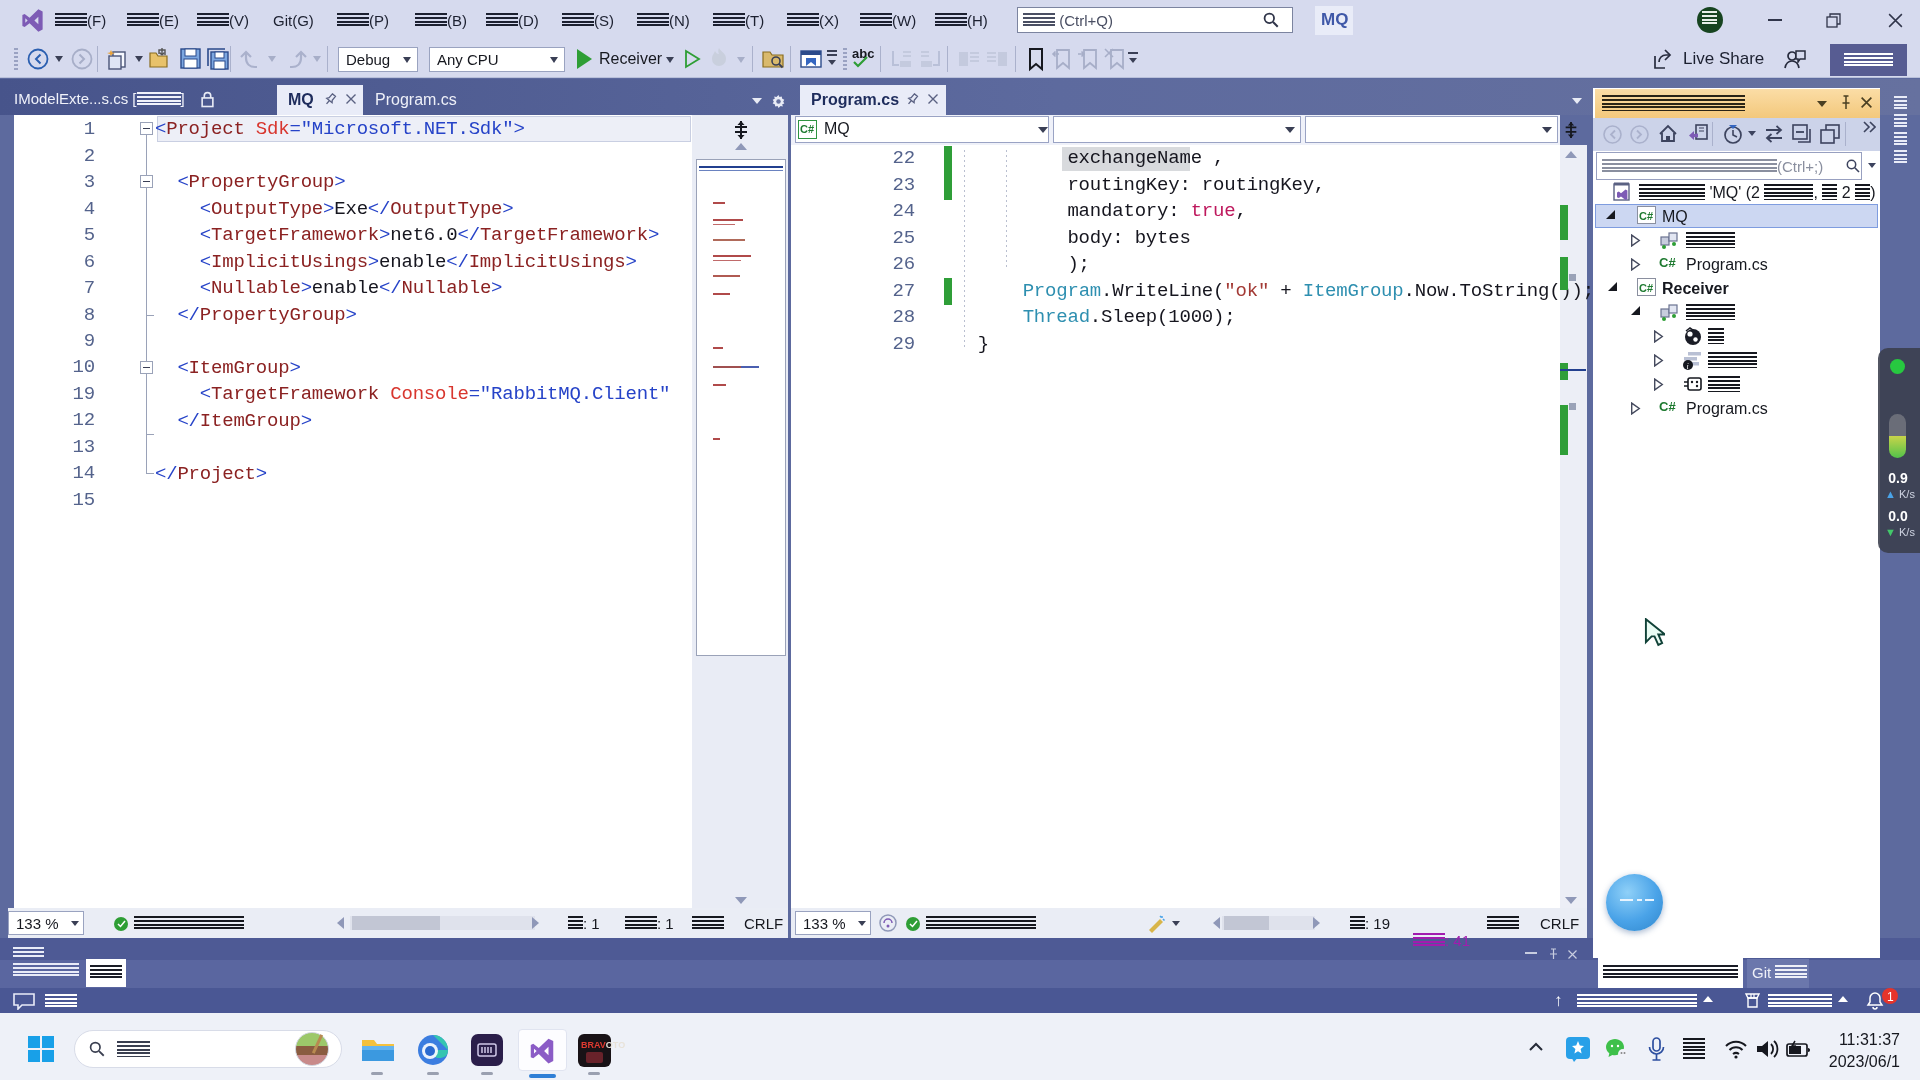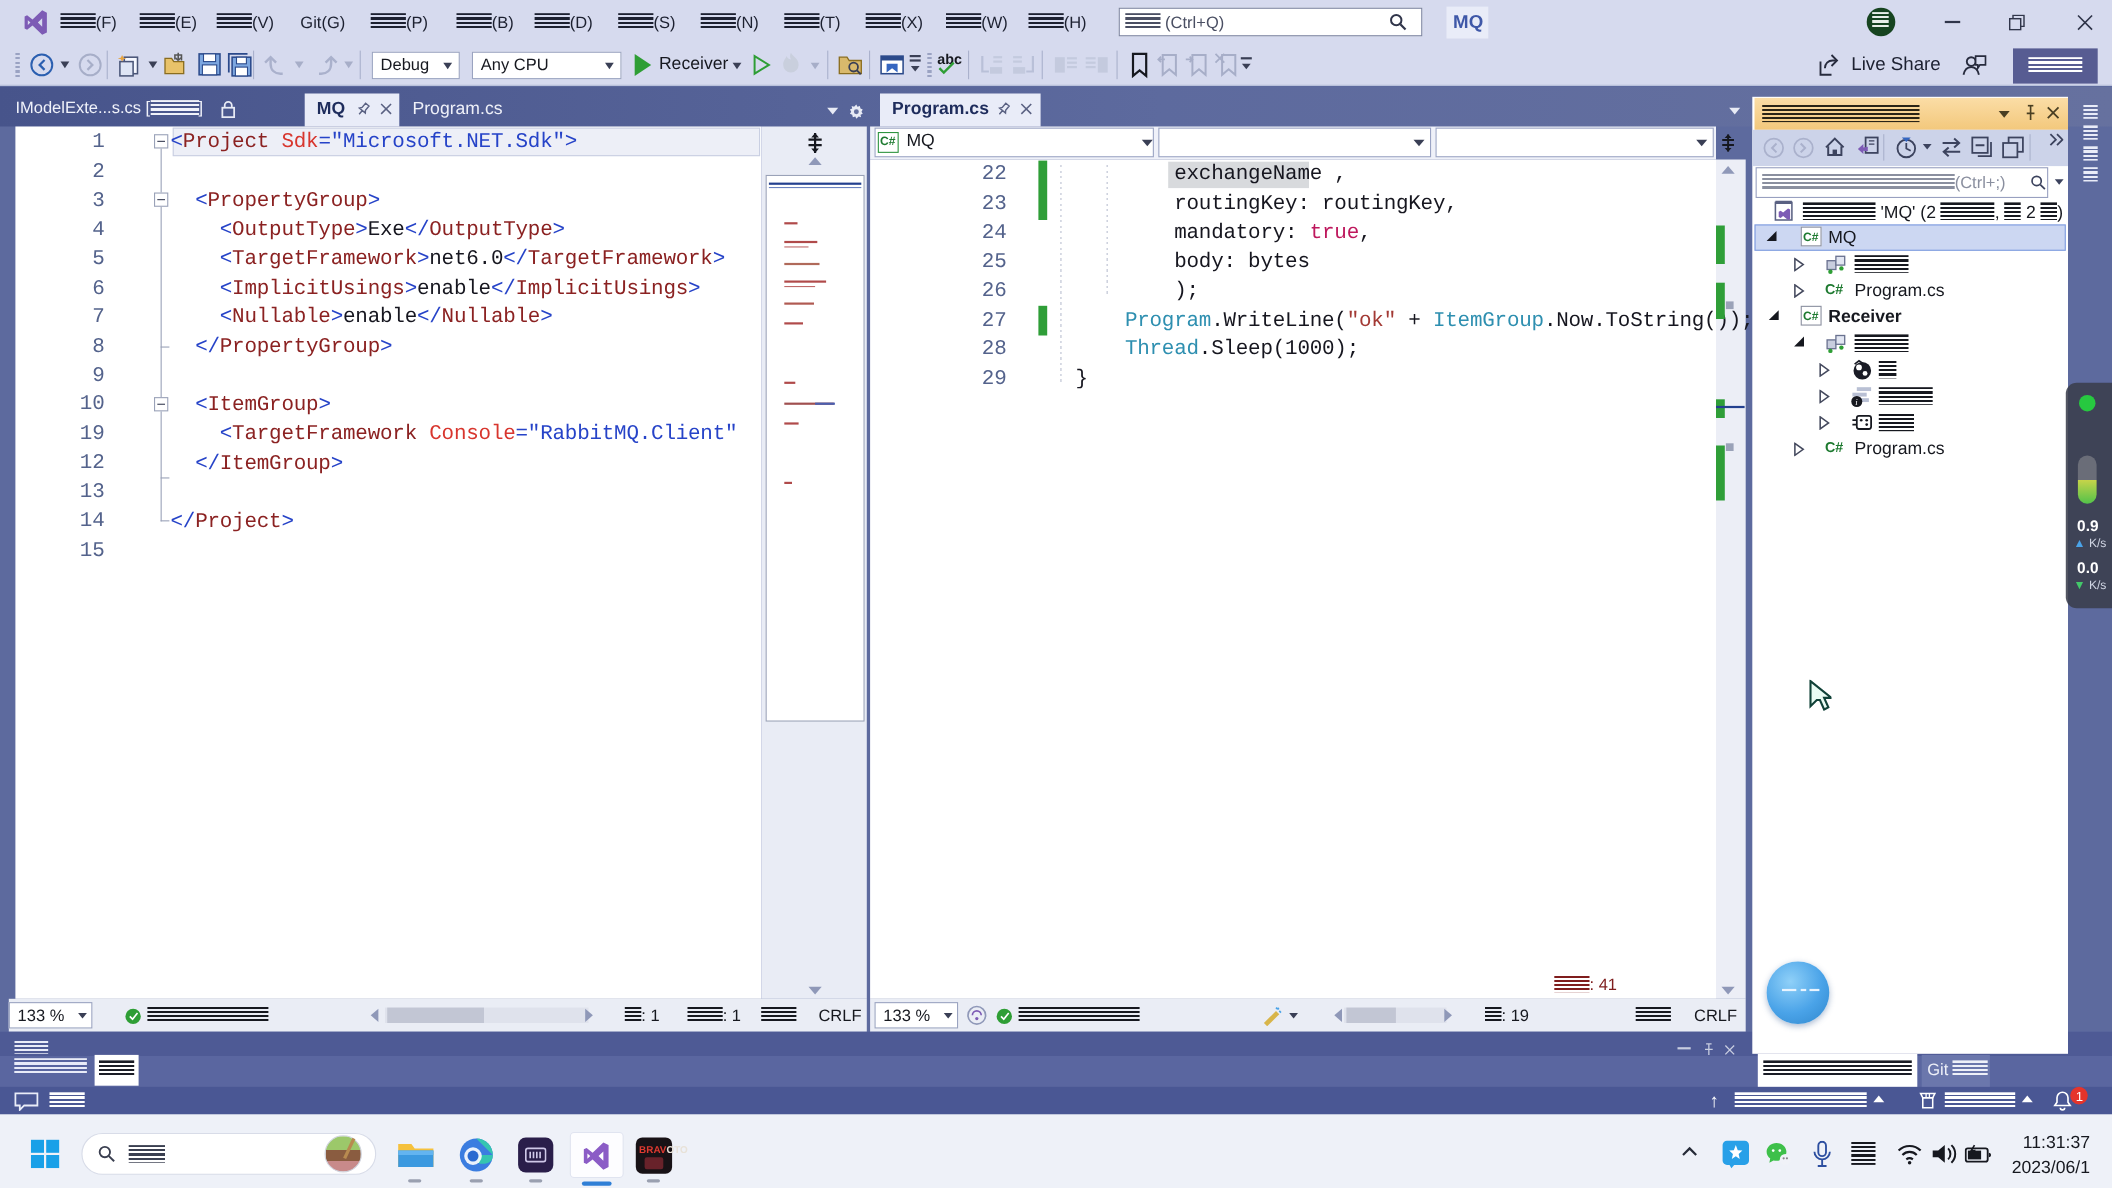--- a/index.html
+++ b/index.html
@@ -535,21 +535,21 @@
       <path d="M3 17 14 6l3 3L6 20z" fill="#d8b54a"></path>
       <path d="m14 3 1.5 1.5M17 6l1.5 1.5" stroke="#4aa3e8" stroke-width="1.5"></path>
       <circle cx="16" cy="4" r="1" fill="#4aa3e8"></circle>
     </svg>
 <div class="ab" style="left:1172px;top:921px;width:0;height:0;border-left:4.5px solid transparent;border-right:4.5px solid transparent;border-top:5.5px solid #3a3f55"></div>
 <div class="ab" style="left:1213px;top:917px;width:0;height:0;border-top:6px solid transparent;border-bottom:6px solid transparent;border-right:7px solid #8f98b8"></div>
 <div class="ab" style="left:1222px;top:916px;width:93px;height:14px;background:#dfe2ec"></div>
 <div class="ab" style="left:1224px;top:916px;width:45px;height:14px;background:#c2c6d4"></div>
 <div class="ab" style="left:1313px;top:917px;width:0;height:0;border-top:6px solid transparent;border-bottom:6px solid transparent;border-left:7px solid #8f98b8"></div>
 <div class="ab" style="left:1350px;top:915px;color:#16181f;font-size:15px"><i class="k" style="width:15px;height:15px"></i>: 19</div>
-<div class="ab" style="left:1413px;top:887px;color:#7f1d1d;font-size:15px"><i class="k" style="width:32px;height:15px"></i>: 41</div>
+<div class="ab" style="left:1413px;top:932px;color:#a21caf;font-size:15px"><i class="k" style="width:32px;height:15px"></i>: 41</div>
 <div class="ab" style="left:1487px;top:915px;color:#16181f;font-size:15px"><i class="k" style="width:32px;height:15px"></i></div>
 <div class="ab" style="left:1540px;top:915px;color:#16181f;font-size:15px">CRLF</div>
 
 <div class="ab" style="left:13px;top:946px;color:#e9ecf8;font-size:15px;height:12px;overflow:hidden"><i class="k" style="width:31px;height:15px"></i></div>
 <div class="ab" style="left:1525px;top:952px;width:12px;height:2px;background:#c8cde0"></div>
 <svg class="ab" style="left:1548px;top:948px" width="11" height="12" viewBox="0 0 11 12">
       <path d="M3 1h5M5.5 1v5M2 6h7M5.5 6v5" stroke="#c8cde0" stroke-width="1.2" fill="none"></path>
     </svg>
 <svg class="ab" style="left:1567px;top:949px" width="11" height="11" viewBox="0 0 11 11">
       <path d="M1.5 1.5l8 8m0-8-8 8" stroke="#c8cde0" stroke-width="1.2"></path>

